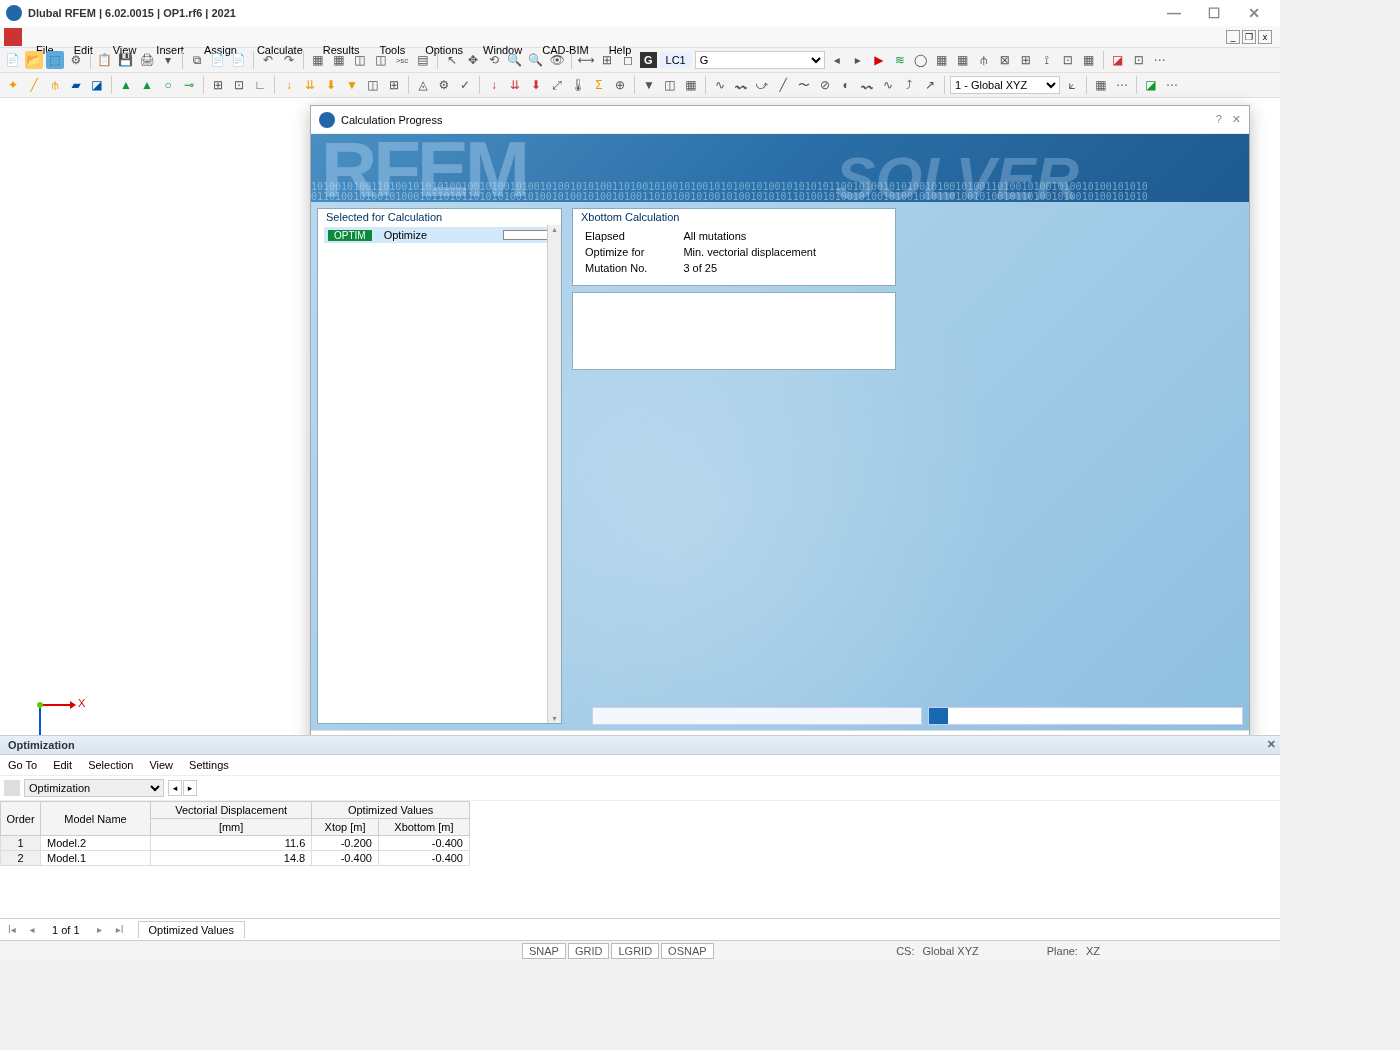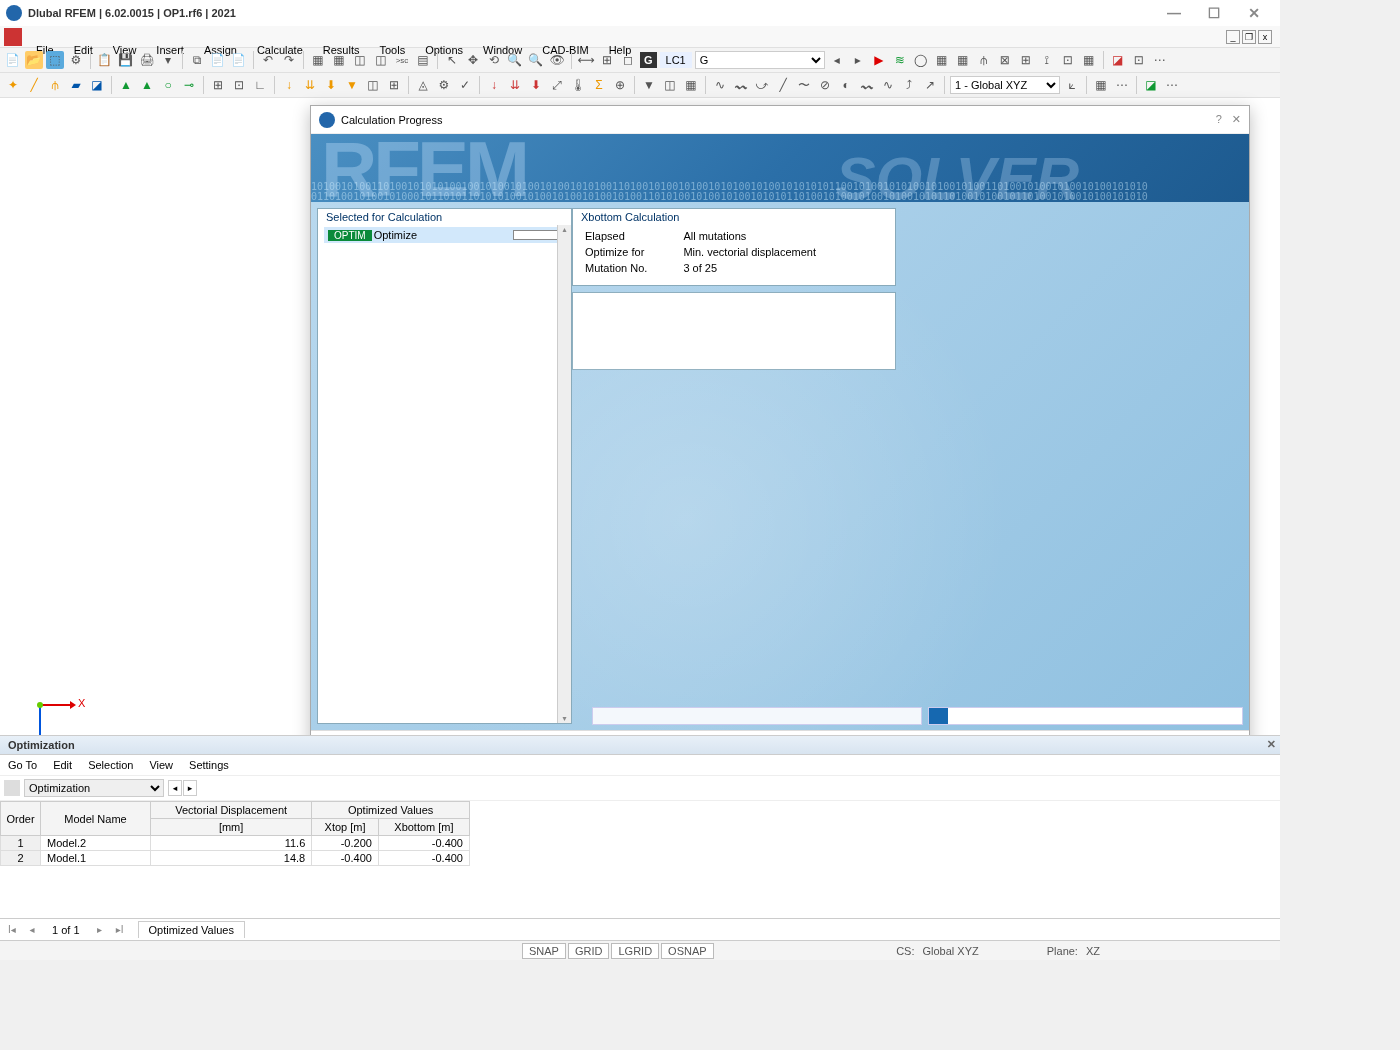--- a/index.html
+++ b/index.html
@@ -42,22 +42,22 @@
 .modal-title .mwin { margin-left:auto; display:flex; gap:10px; color:#888;}
 .modal-banner { height: 68px; background: linear-gradient(135deg,#4a8fc2 0%, #2b6fa8 50%, #1d5a8f 100%); position: relative; overflow:hidden; color:#e8f4ff;}
 .modal-banner .rfem { position:absolute; left:10px; top:-10px; font-size:78px; font-weight:800; color:rgba(200,230,255,.35); letter-spacing:-4px;}
 .modal-banner .solver { position:absolute; right:170px; top:10px; font-size:60px; font-weight:800; color:rgba(200,230,255,.28); font-style:italic;}
 .modal-banner .bin { position:absolute; left:0; right:0; bottom:0; font-size:10px; color:rgba(210,240,255,.45); font-family:monospace; line-height:10px; white-space:nowrap; overflow:hidden;}
 .modal-body { flex:1; background: linear-gradient(135deg,#b8d8ee 0%, #8fc0e0 100%); padding: 6px; display:grid; grid-template-columns: 255px 330px 1fr; grid-template-rows: auto auto 1fr; gap:0; position:relative;}
 .modal-body:before { content:''; position:absolute; inset:0; background: radial-gradient(circle at 40% 60%, rgba(255,255,255,.2) 0, transparent 50%);}
 .fieldset { background:#fff; border:1px solid #8ab; position:relative; }
 .fieldset .legend { position:absolute; top:-1px; left:6px; background:transparent; color:#036; font-size:11px; padding:0 2px; top:2px;}
 .fieldset-inner { padding: 18px 6px 6px; height:100%; }
-.fs-sel { grid-row: 1 / span 3; grid-column:1; margin-right:0; }
-.fs-sel .row { display:flex; align-items:center; background:#d2e8fb; padding:2px 4px; gap:2px;}
+.fs-sel { grid-row: 1 / span 3; grid-column:1; margin-right:10px; }
+.fs-sel .row { display:flex; align-items:center; background:#d2e8fb; padding:2px 4px; gap:12px;}
 .fs-sel .tag { background:#0a8a3a; color:#fff; padding:0 6px; font-size:10px;}
 .fs-sel .prog { flex:0 0 48px; height:10px; border:1px solid #888; background:#fff; margin-left:auto;}
 .fs-sel .prog .pf { width:20%; height:100%; background:#0a8a3a; }
 .fs-sel .sb { width:14px; background:#eee; border-left:1px solid #ccc; position:absolute; right:0; top:16px; bottom:0; display:flex; flex-direction:column; align-items:center;}
 .fs-sel .sb span { font-size:8px; color:#888;}
 .fs-cc { grid-row:1; grid-column:2; margin-right:6px; height:78px;}
 .fs-cc table td { padding:1px 4px; }
 .fs-cp { grid-row:1 / span 3; grid-column:3; }
 .fs-cp table td { padding:1px 4px;}
 .fs-cp .divline { border-top:1px solid #cde; margin-top:60px;}

